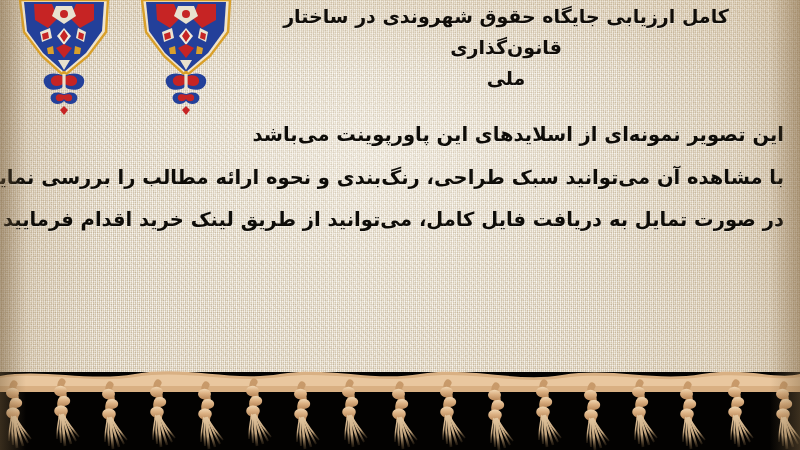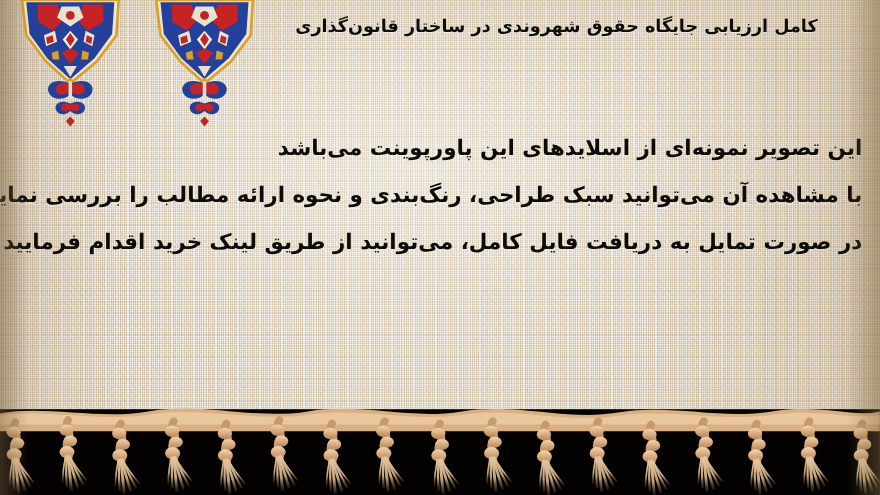--- a/index.html
+++ b/index.html
@@ -82,26 +82,26 @@
     top: 0;
     left: 0;
     width: 250px;
     height: 115px;
   }
   .ornaments svg { display: block; }
 
   
   .title {
     position: absolute;
-    top: 8px;
+    top: 1px;
     right: 14px;
     width: 560px;
     text-align: center;
     color: #100d09;
-    font-size: 16px;
+    font-size: 19px;
     font-weight: 700;
     line-height: 31px;
     letter-spacing: 0;
     text-shadow: 0 1px 0 rgba(255,255,255,0.35);
     direction: rtl;
   }
   .body-block {
     position: absolute;
     top: 114px;
     right: 16px;
@@ -217,20 +217,21 @@
         <use href="#medallion"></use>
       </g>
       <g transform="translate(186,76)">
         <use href="#pendant"></use>
       </g>
     </svg>
   </div>
 
   <div class="title">
     <div>کامل ارزیابی جایگاه حقوق شهروندی در ساختار قانون‌گذاری</div>
+    <div>ملی</div>
   </div>
 
   <div class="body-block">
     <div class="body-line">این تصویر نمونه‌ای از اسلایدهای این پاورپوینت می‌باشد</div>
     <div class="body-line">با مشاهده آن می‌توانید سبک طراحی، رنگ‌بندی و نحوه ارائه مطالب را بررسی نمایید</div>
     <div class="body-line">در صورت تمایل به دریافت فایل کامل، می‌توانید از طریق لینک خرید اقدام فرمایید</div>
   </div>
 
   <div class="fringe-band">
     <div class="fringe-black"></div>

